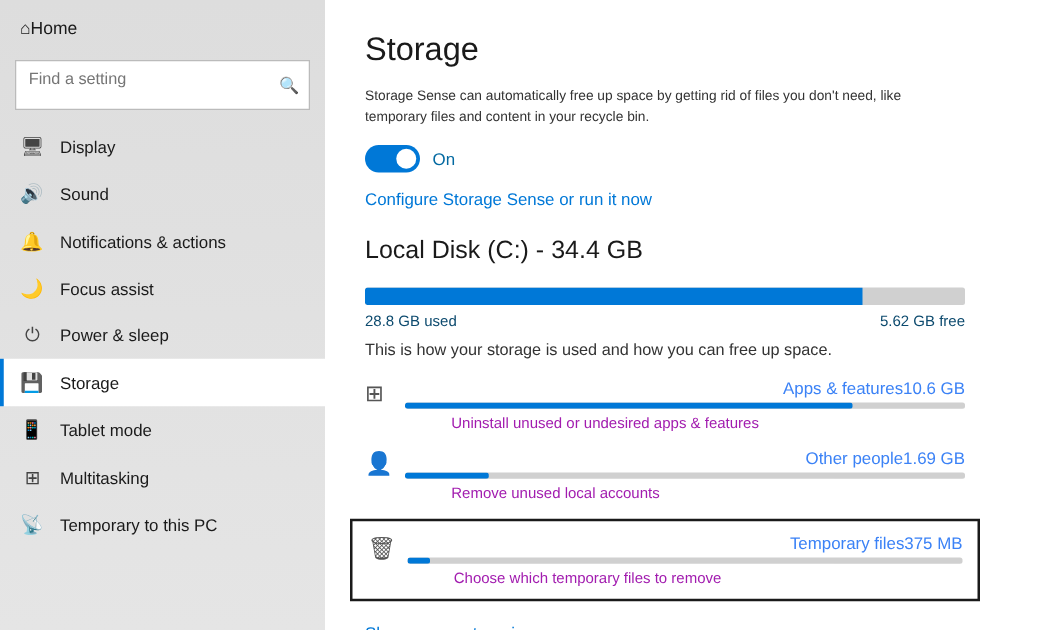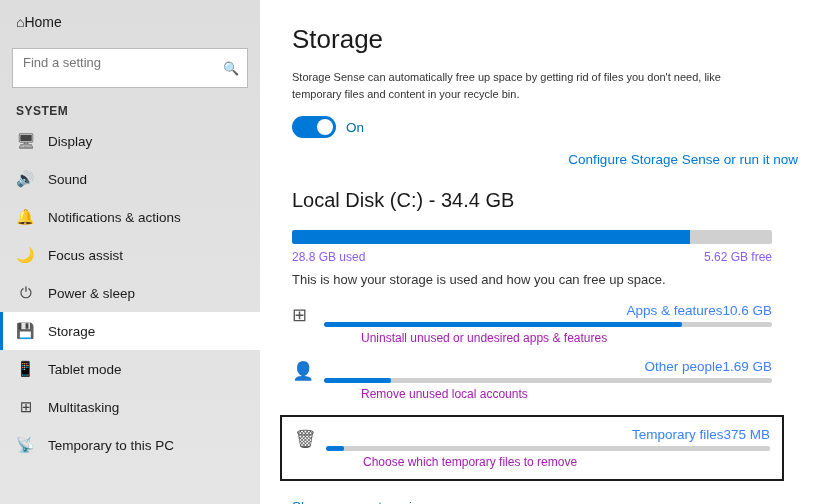--- a/index.html
+++ b/index.html
@@ -145,21 +145,20 @@
       color: #0369a1;
     }
 
     .config-link {
       font-size: 13.5px;
       color: #0078d7;
       cursor: pointer;
       text-decoration: none;
       display: block;
       margin-bottom: 22px;
-      text-align: right;
     }
 
     .disk-title {
       font-size: 20px;
       font-weight: 400;
       color: #1a1a1a;
       margin-bottom: 18px;
     }
 
     .disk-bar-container {
@@ -174,21 +173,21 @@
       height: 100%;
       background: #0078d7;
       border-radius: 2px 0 0 2px;
     }
 
     .disk-stats {
       display: flex;
       justify-content: space-between;
       max-width: 480px;
       font-size: 12px;
-      color: #8b5cf6;
+      color: #0c4a6e;
       margin-bottom: 8px;
     }
 
     .disk-desc {
       font-size: 13px;
       color: #333;
       margin-bottom: 16px;
     }
 
     .storage-item {
@@ -255,21 +254,20 @@
   <div class="sidebar-home">
     <span class="item-icon">⌂</span>
     <span>Home</span>
   </div>
 
   <div class="sidebar-search">
     <input type="text" placeholder="Find a setting" style="">
     <span class="search-icon-wrap">🔍</span>
   </div>
 
-  <div class="sidebar-section-label">System</div>
 
   <div class="sidebar-item">
     <span class="item-icon">🖥</span>
     <span>Display</span>
   </div>
   <div class="sidebar-item">
     <span class="item-icon">🔊</span>
     <span>Sound</span>
   </div>
   <div class="sidebar-item">

